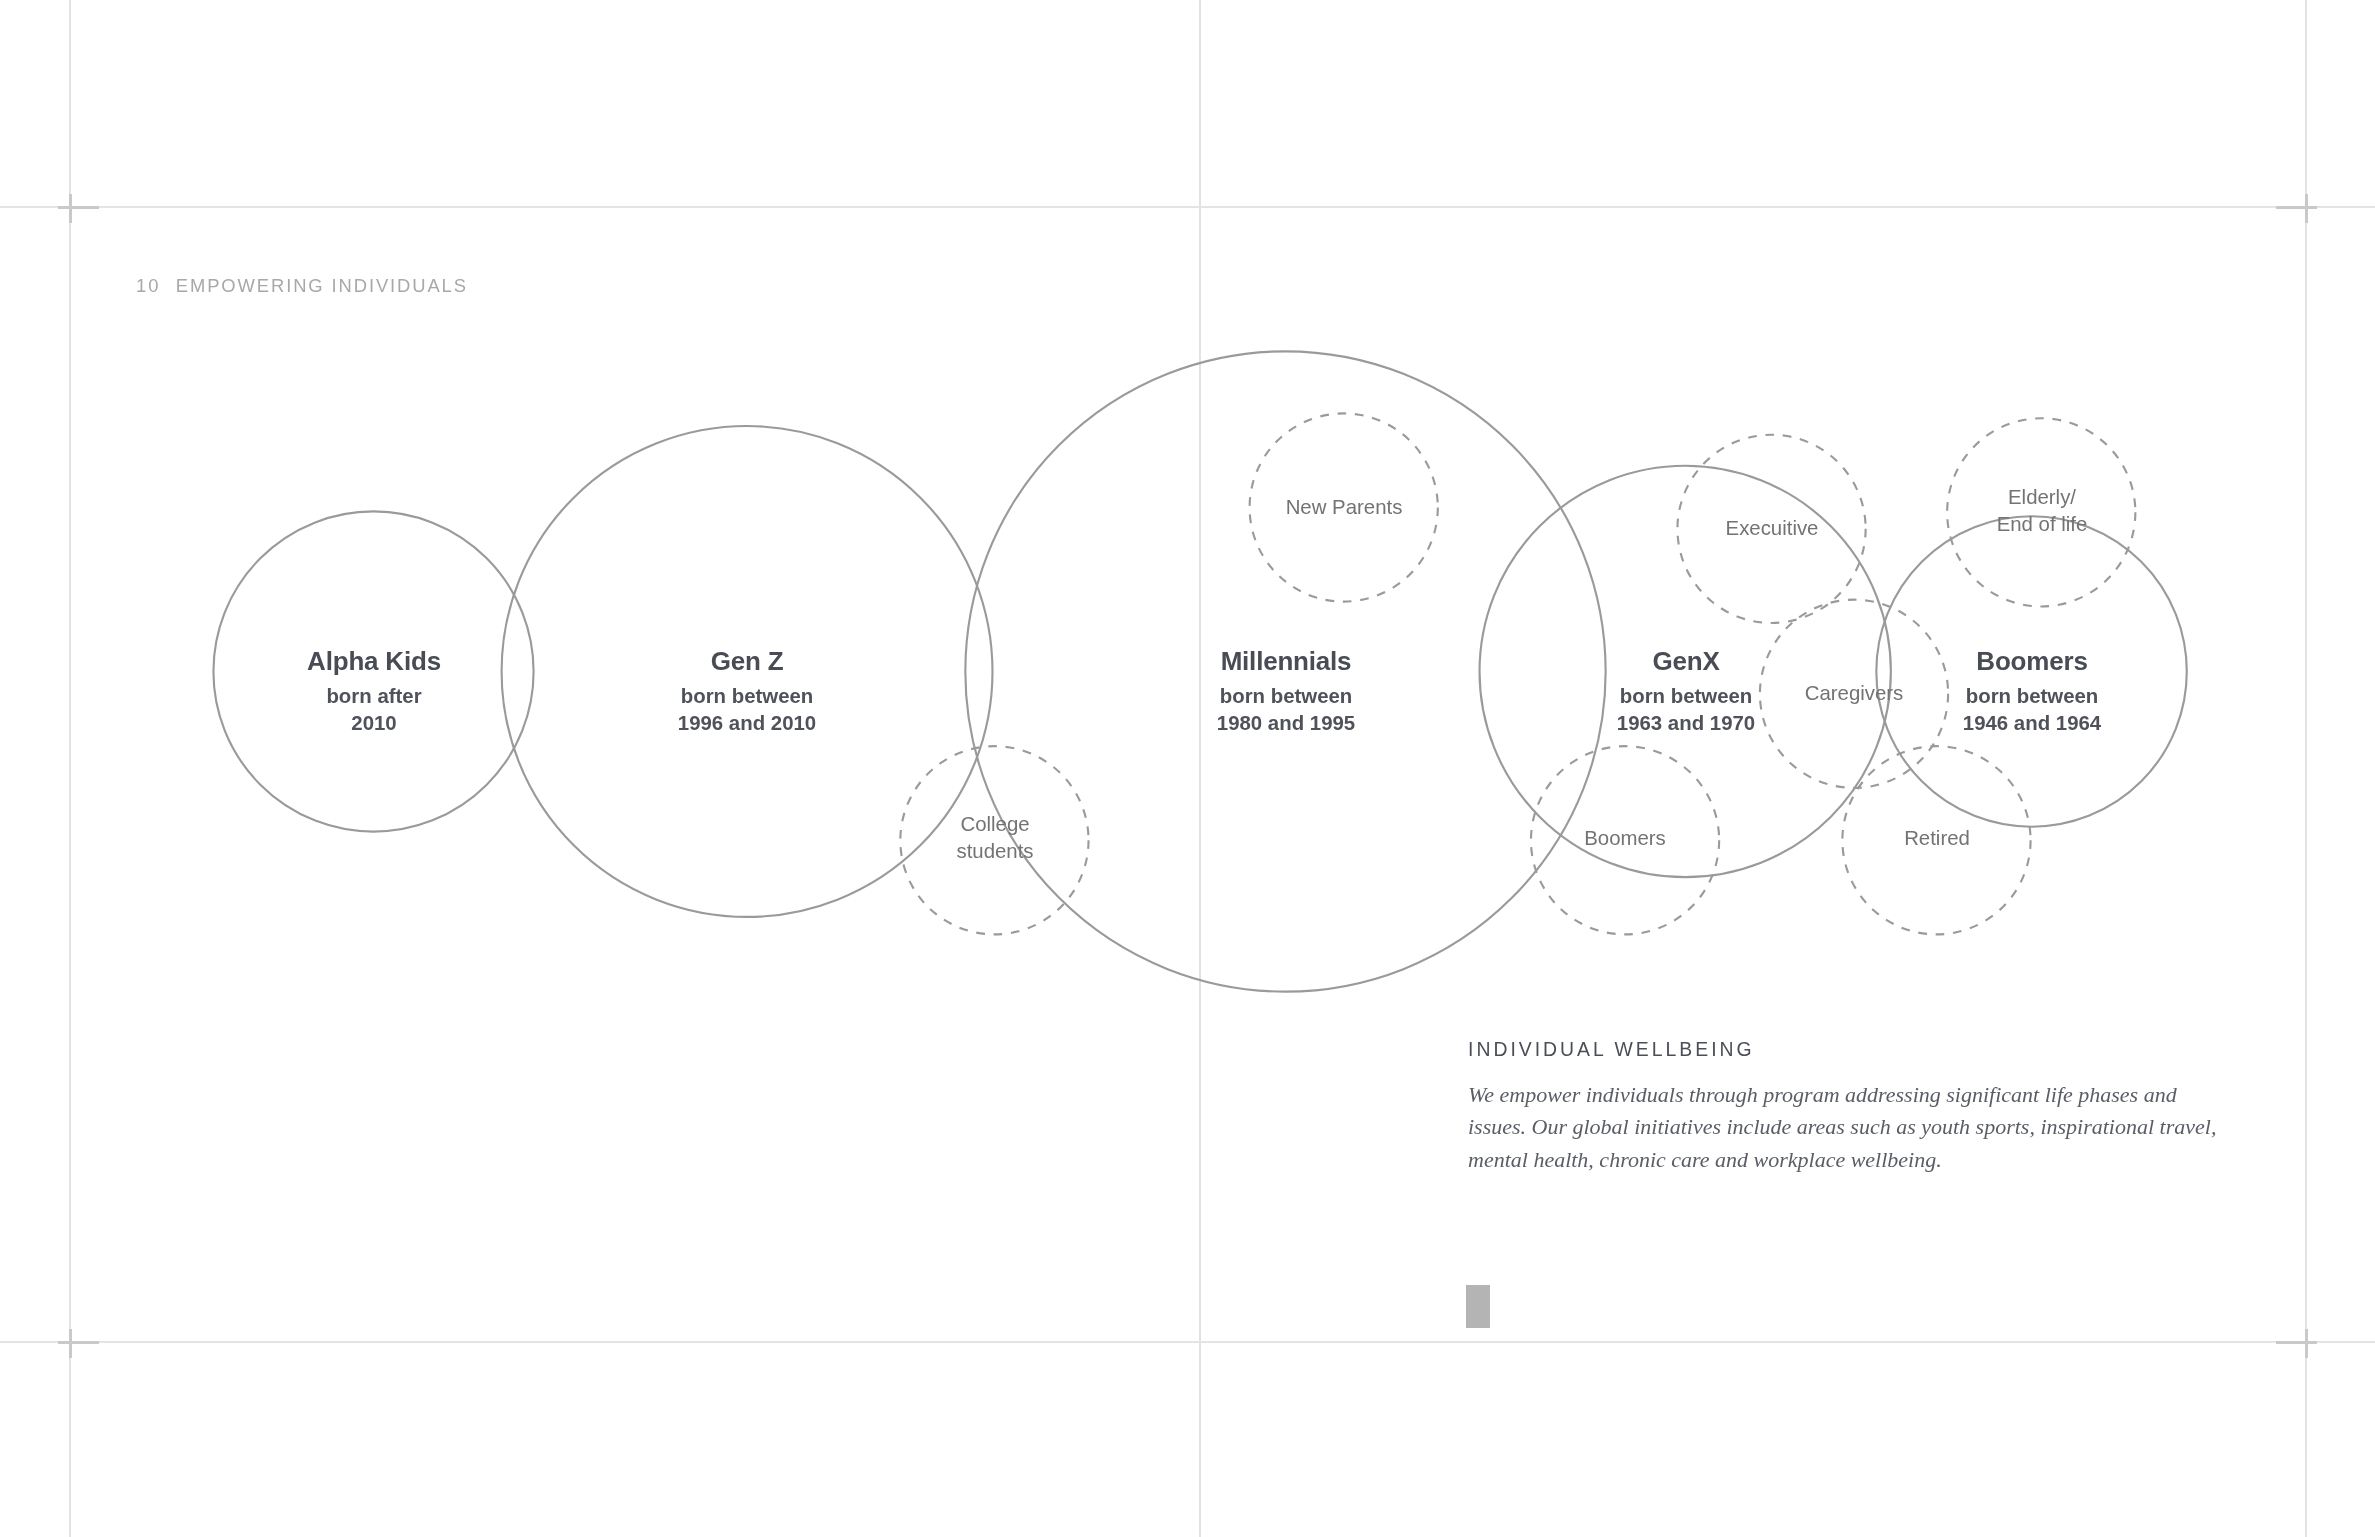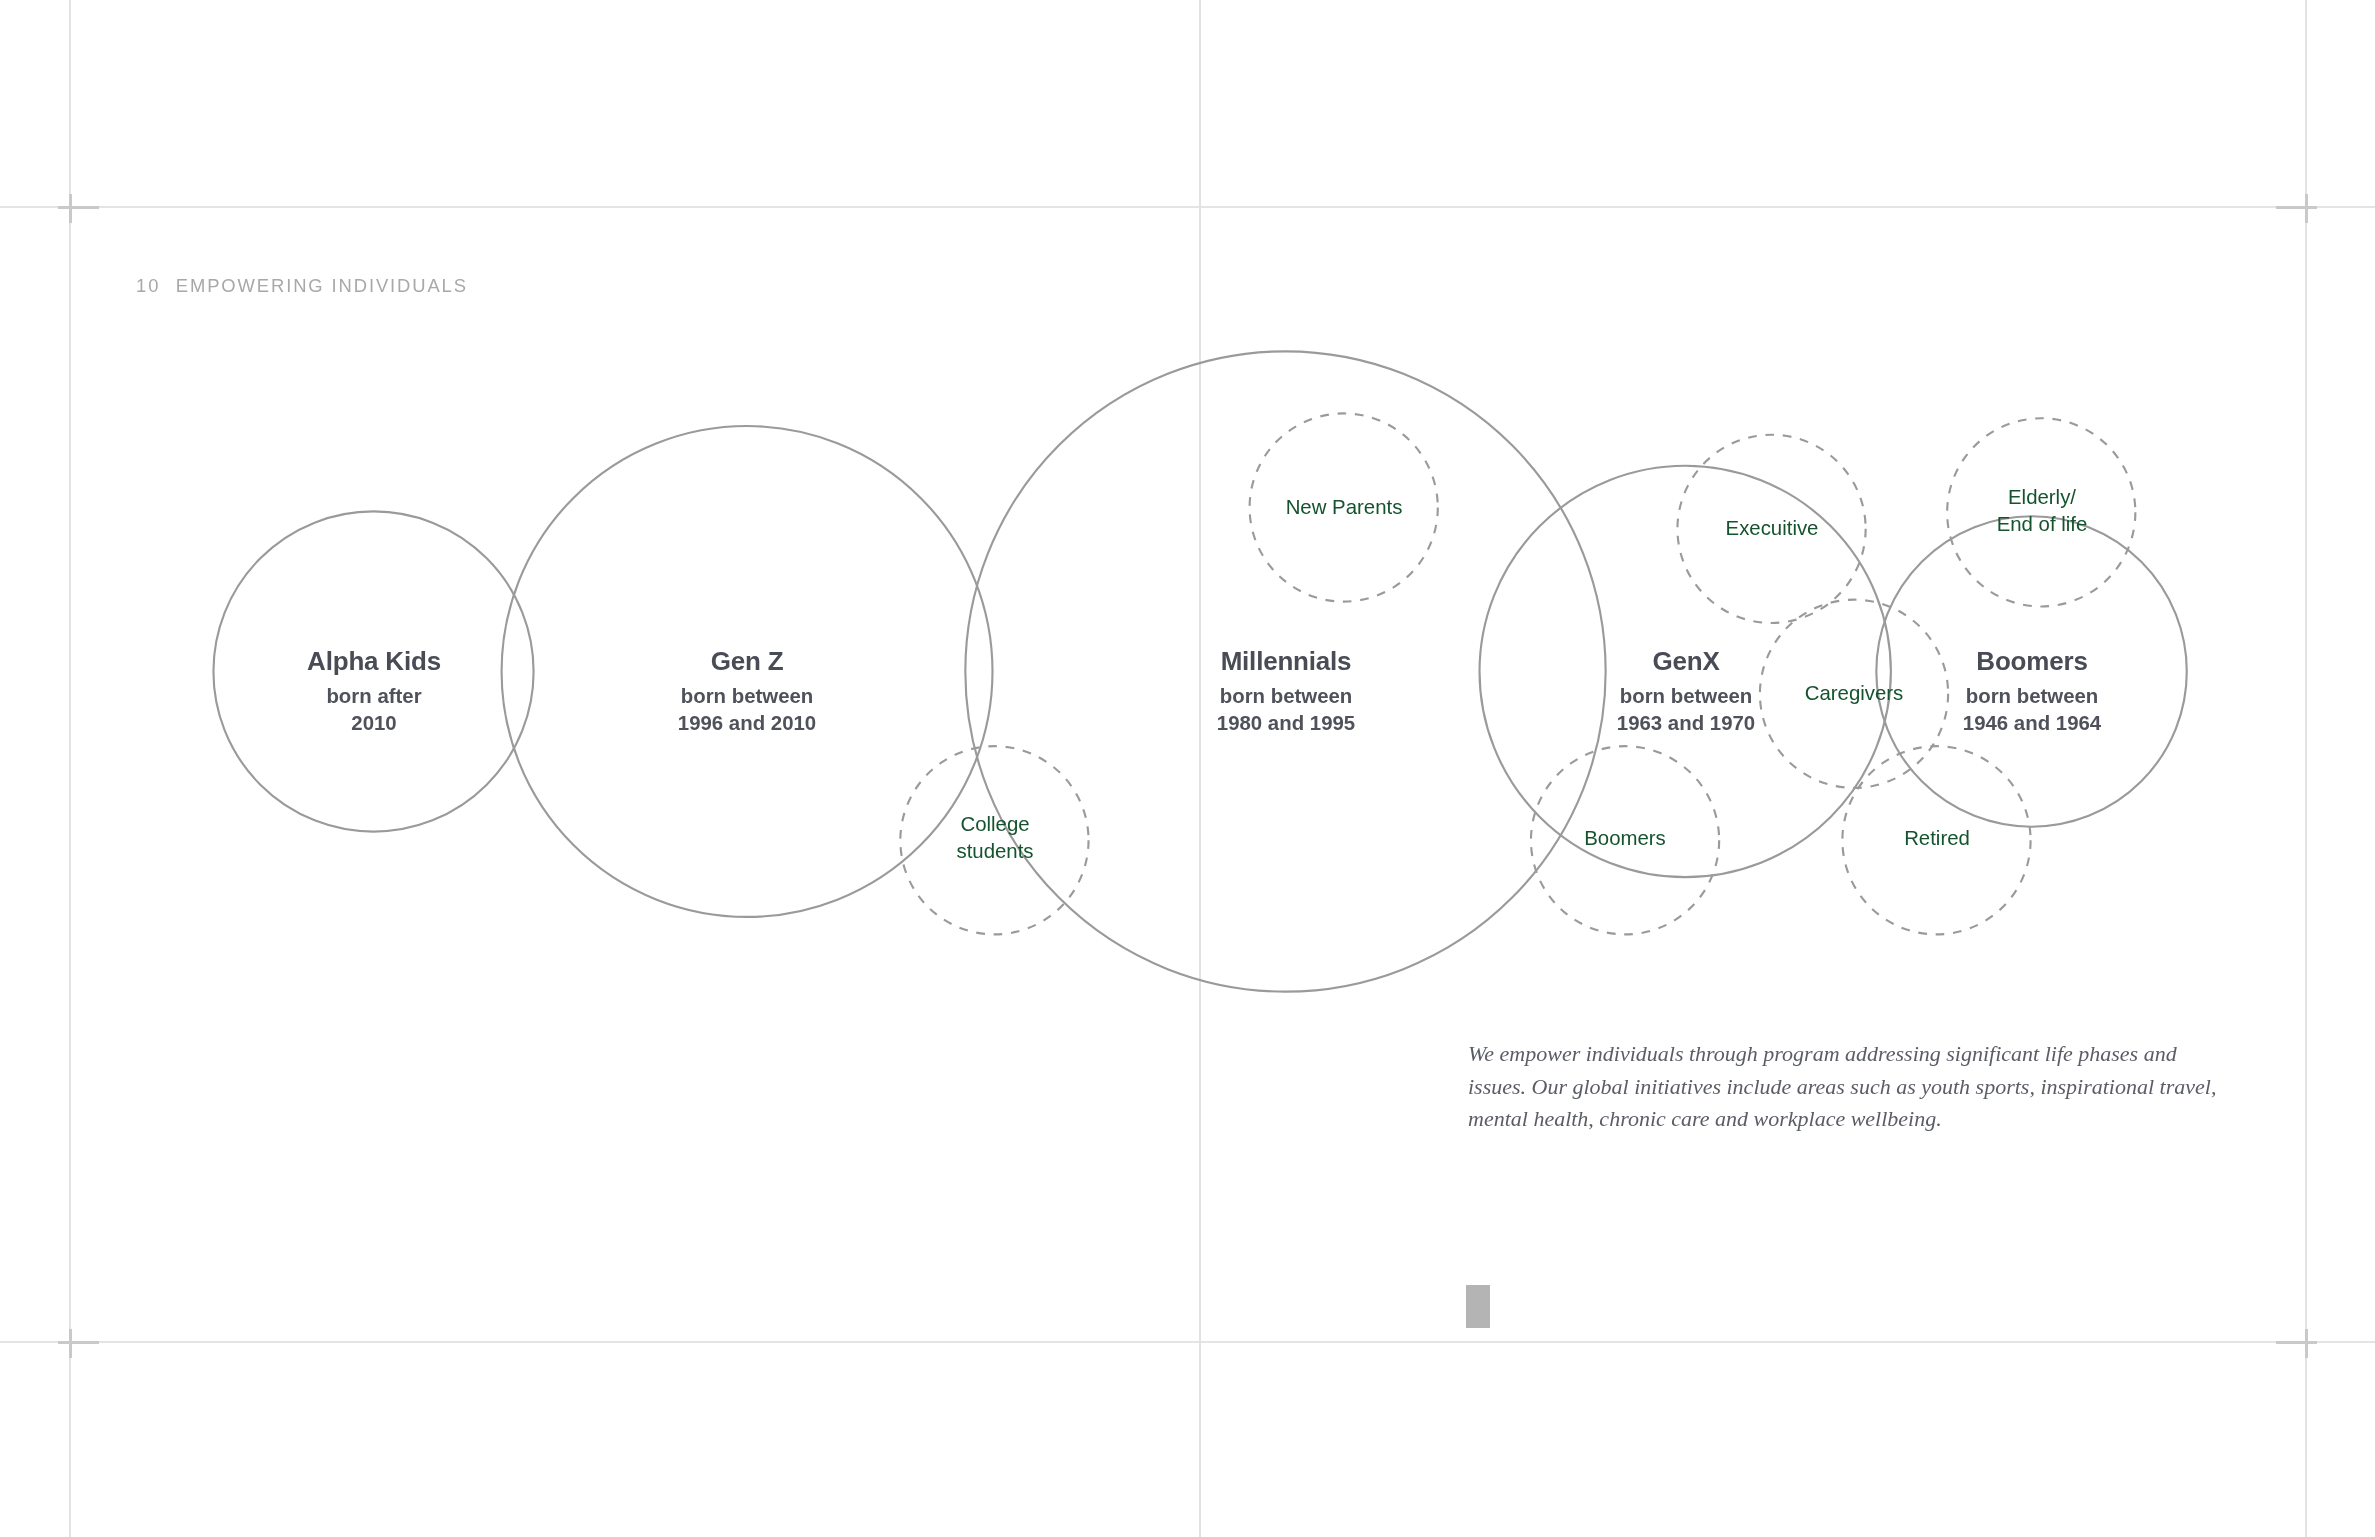--- a/index.html
+++ b/index.html
@@ -85,21 +85,21 @@
   }
   .gen-label .gen-years {
     display: block;
     font-size: 20.4px;
     font-weight: 700;
     color: #4f525a;
   }
   .phase-label {
     position: absolute;
     text-align: center;
-    color: #14532d;
+    color: #737373;
     font-size: 20.4px;
     transform: translate(-50%, -50%);
     white-space: nowrap;
     line-height: 1.32;
   }
 
   
   .text-block {
     position: absolute;
     left: 1468px;
@@ -228,19 +228,20 @@
   </div>
   <div class="phase-label" style="left:2042px; top:511px;">
     <span>Elderly/</span><br>
     <span>End of life</span>
   </div>
   <div class="phase-label" style="left:1937px; top:838px;">
     <span>Retired</span>
   </div>
 
   <div class="text-block">
+    <p class="eyebrow">INDIVIDUAL WELLBEING</p>
     <p class="body-copy">We empower individuals through program addressing significant life phases and issues. Our global initiatives include areas such as youth sports, inspirational travel, mental health, chronic care and workplace wellbeing.</p>
   </div>
 
   <div class="accent-square"></div>
 
 </div>
 
 
 </body></html>

